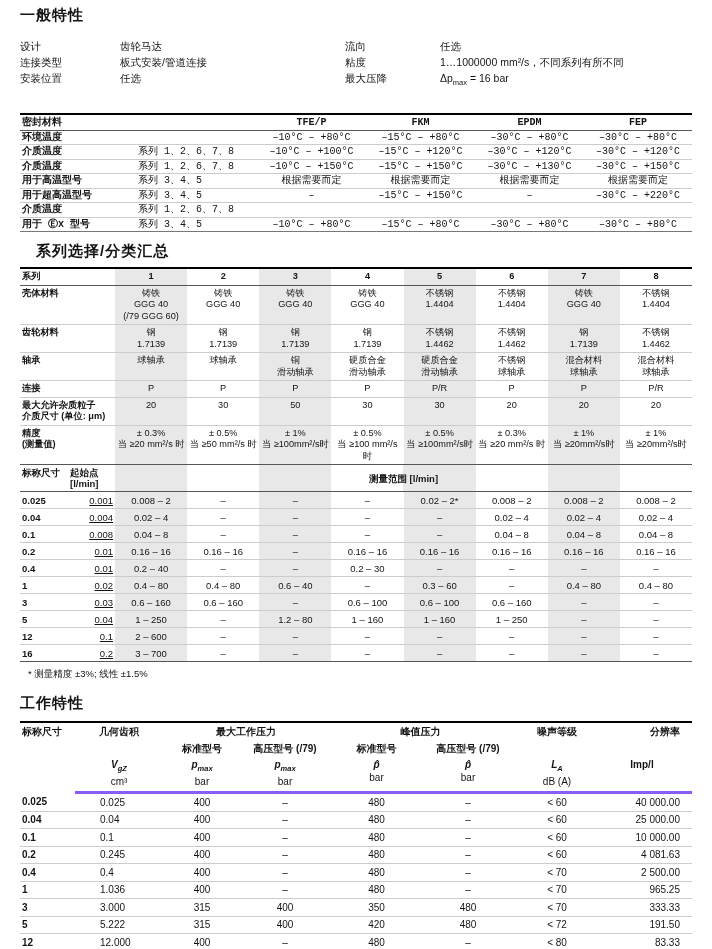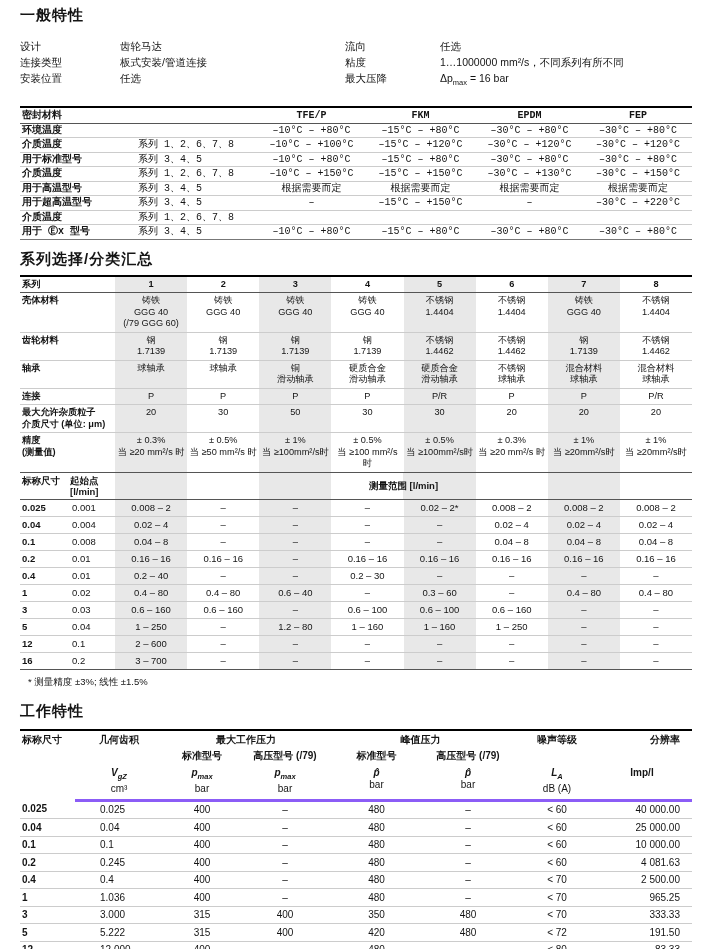--- a/index.html
+++ b/index.html
@@ -3,53 +3,53 @@
 <meta charset="utf-8">
 <style>
   * { margin:0; padding:0; box-sizing:border-box; }
   html,body { width:712px; height:949px; }
   body { background:#ffffff; color:#141414; font-family:"Liberation Sans","DejaVu Sans",sans-serif; overflow:hidden; }
   .page { padding:6px 20px 0 20px; }
   .sec-title { font-size:15px; font-weight:bold; letter-spacing:1px; }
   sub { font-size:7.5px; }
 
   
-  .info { margin:13px 0 15px 0; font-size:10.5px; }
+  .info { margin:13px 0 22px 0; font-size:10.5px; }
   .irow { display:flex; line-height:16px; }
   .il1 { width:100px; }
   .iv1 { width:225px; }
   .il2 { width:95px; }
   .iv2 { flex:1; }
 
   table { border-collapse:collapse; width:672px; table-layout:fixed; }
   td.g, th.g { background:#e8e8e8; }
 
   
   .seal { font-size:10px; border-top:2px solid #000; margin-bottom:10px;font-family:Liberation Mono, monospace; }
   .seal th, .seal td { padding:1px 2px; text-align:center; vertical-align:top; line-height:11.5px; border-bottom:1px solid #cccccc; font-weight:normal; }
   .seal thead th { font-weight:bold; border-bottom:1px solid #555; padding-top:2px; }
   .seal .lbl { text-align:left; font-weight:bold; }
   .seal .ser { text-align:left; }
   .seal tbody tr:last-child td { border-bottom:1px solid #777; }
 
   
-  .series-title { margin:2px 0 6px 0; }
+  .series-title { margin:2px 0 6px 16px; }
   .series th, .series td { padding:2px; text-align:center; vertical-align:top; line-height:11.5px; border-bottom:1px solid #cccccc; white-space:pre-line; }
   .series { font-size:9.2px; }
   .series thead th { border-top:2px solid #000; border-bottom:1px solid #555; font-weight:bold; white-space:normal; }
   .series .lbl { text-align:left; font-weight:bold; }
   .series tbody tr:last-child td { border-bottom:none; }
 
   
   .meas { font-size:9.5px; }
   .meas thead th { border-top:1px solid #555; border-bottom:1px solid #555; padding:2px; vertical-align:top; line-height:11px; white-space:pre-line; text-align:left; font-weight:bold; }
   .meas thead .range { text-align:center; vertical-align:middle; background:repeating-linear-gradient(90deg,#e8e8e8 0,#e8e8e8 72.125px,#ffffff 72.125px,#ffffff 144.25px); background-origin:border-box; }
   .meas td { padding:2.5px 2px; text-align:center; line-height:11px; border-bottom:1px solid #cccccc; }
   .meas td.size { text-align:left; font-weight:bold; padding-left:2px; }
-  .meas td.start { text-align:left; padding-left:4px; }
+  .meas td.start { text-align:right; padding-left:4px;text-decoration:underline; }
   .meas tbody tr:last-child td { border-bottom:1px solid #555; }
   .footnote { font-size:9.5px; margin:6px 0 13px 8px; }
 
   
   .work-title { margin:4px 0 8px 0; }
   .work { font-size:10px; }
   .work th { font-weight:bold; vertical-align:top; padding:2px; line-height:12.5px; }
   .work thead tr.ha th { border-top:2px solid #000; padding-top:3px; }
   .work th.left { text-align:left; }
   .work th.ctr { text-align:center; }
@@ -120,28 +120,20 @@
         <td>–30°C – +80°C</td>
         <td>–30°C – +80°C</td>
       </tr>
         <tr>
         <td class="lbl">介质温度</td>
         <td class="ser">系列 1、2、6、7、8</td>
         <td>–10°C – +100°C</td>
         <td>–15°C – +120°C</td>
         <td>–30°C – +120°C</td>
         <td>–30°C – +120°C</td>
-      </tr>
-        <tr>
-        <td class="lbl">用于标准型号</td>
-        <td class="ser">系列 3、4、5</td>
-        <td>–10°C – +80°C</td>
-        <td>–15°C – +80°C</td>
-        <td>–30°C – +80°C</td>
-        <td>–30°C – +80°C</td>
       </tr>
         <tr>
         <td class="lbl">介质温度</td>
         <td class="ser">系列 1、2、6、7、8</td>
         <td>–10°C – +150°C</td>
         <td>–15°C – +150°C</td>
         <td>–30°C – +130°C</td>
         <td>–30°C – +150°C</td>
       </tr>
         <tr>

